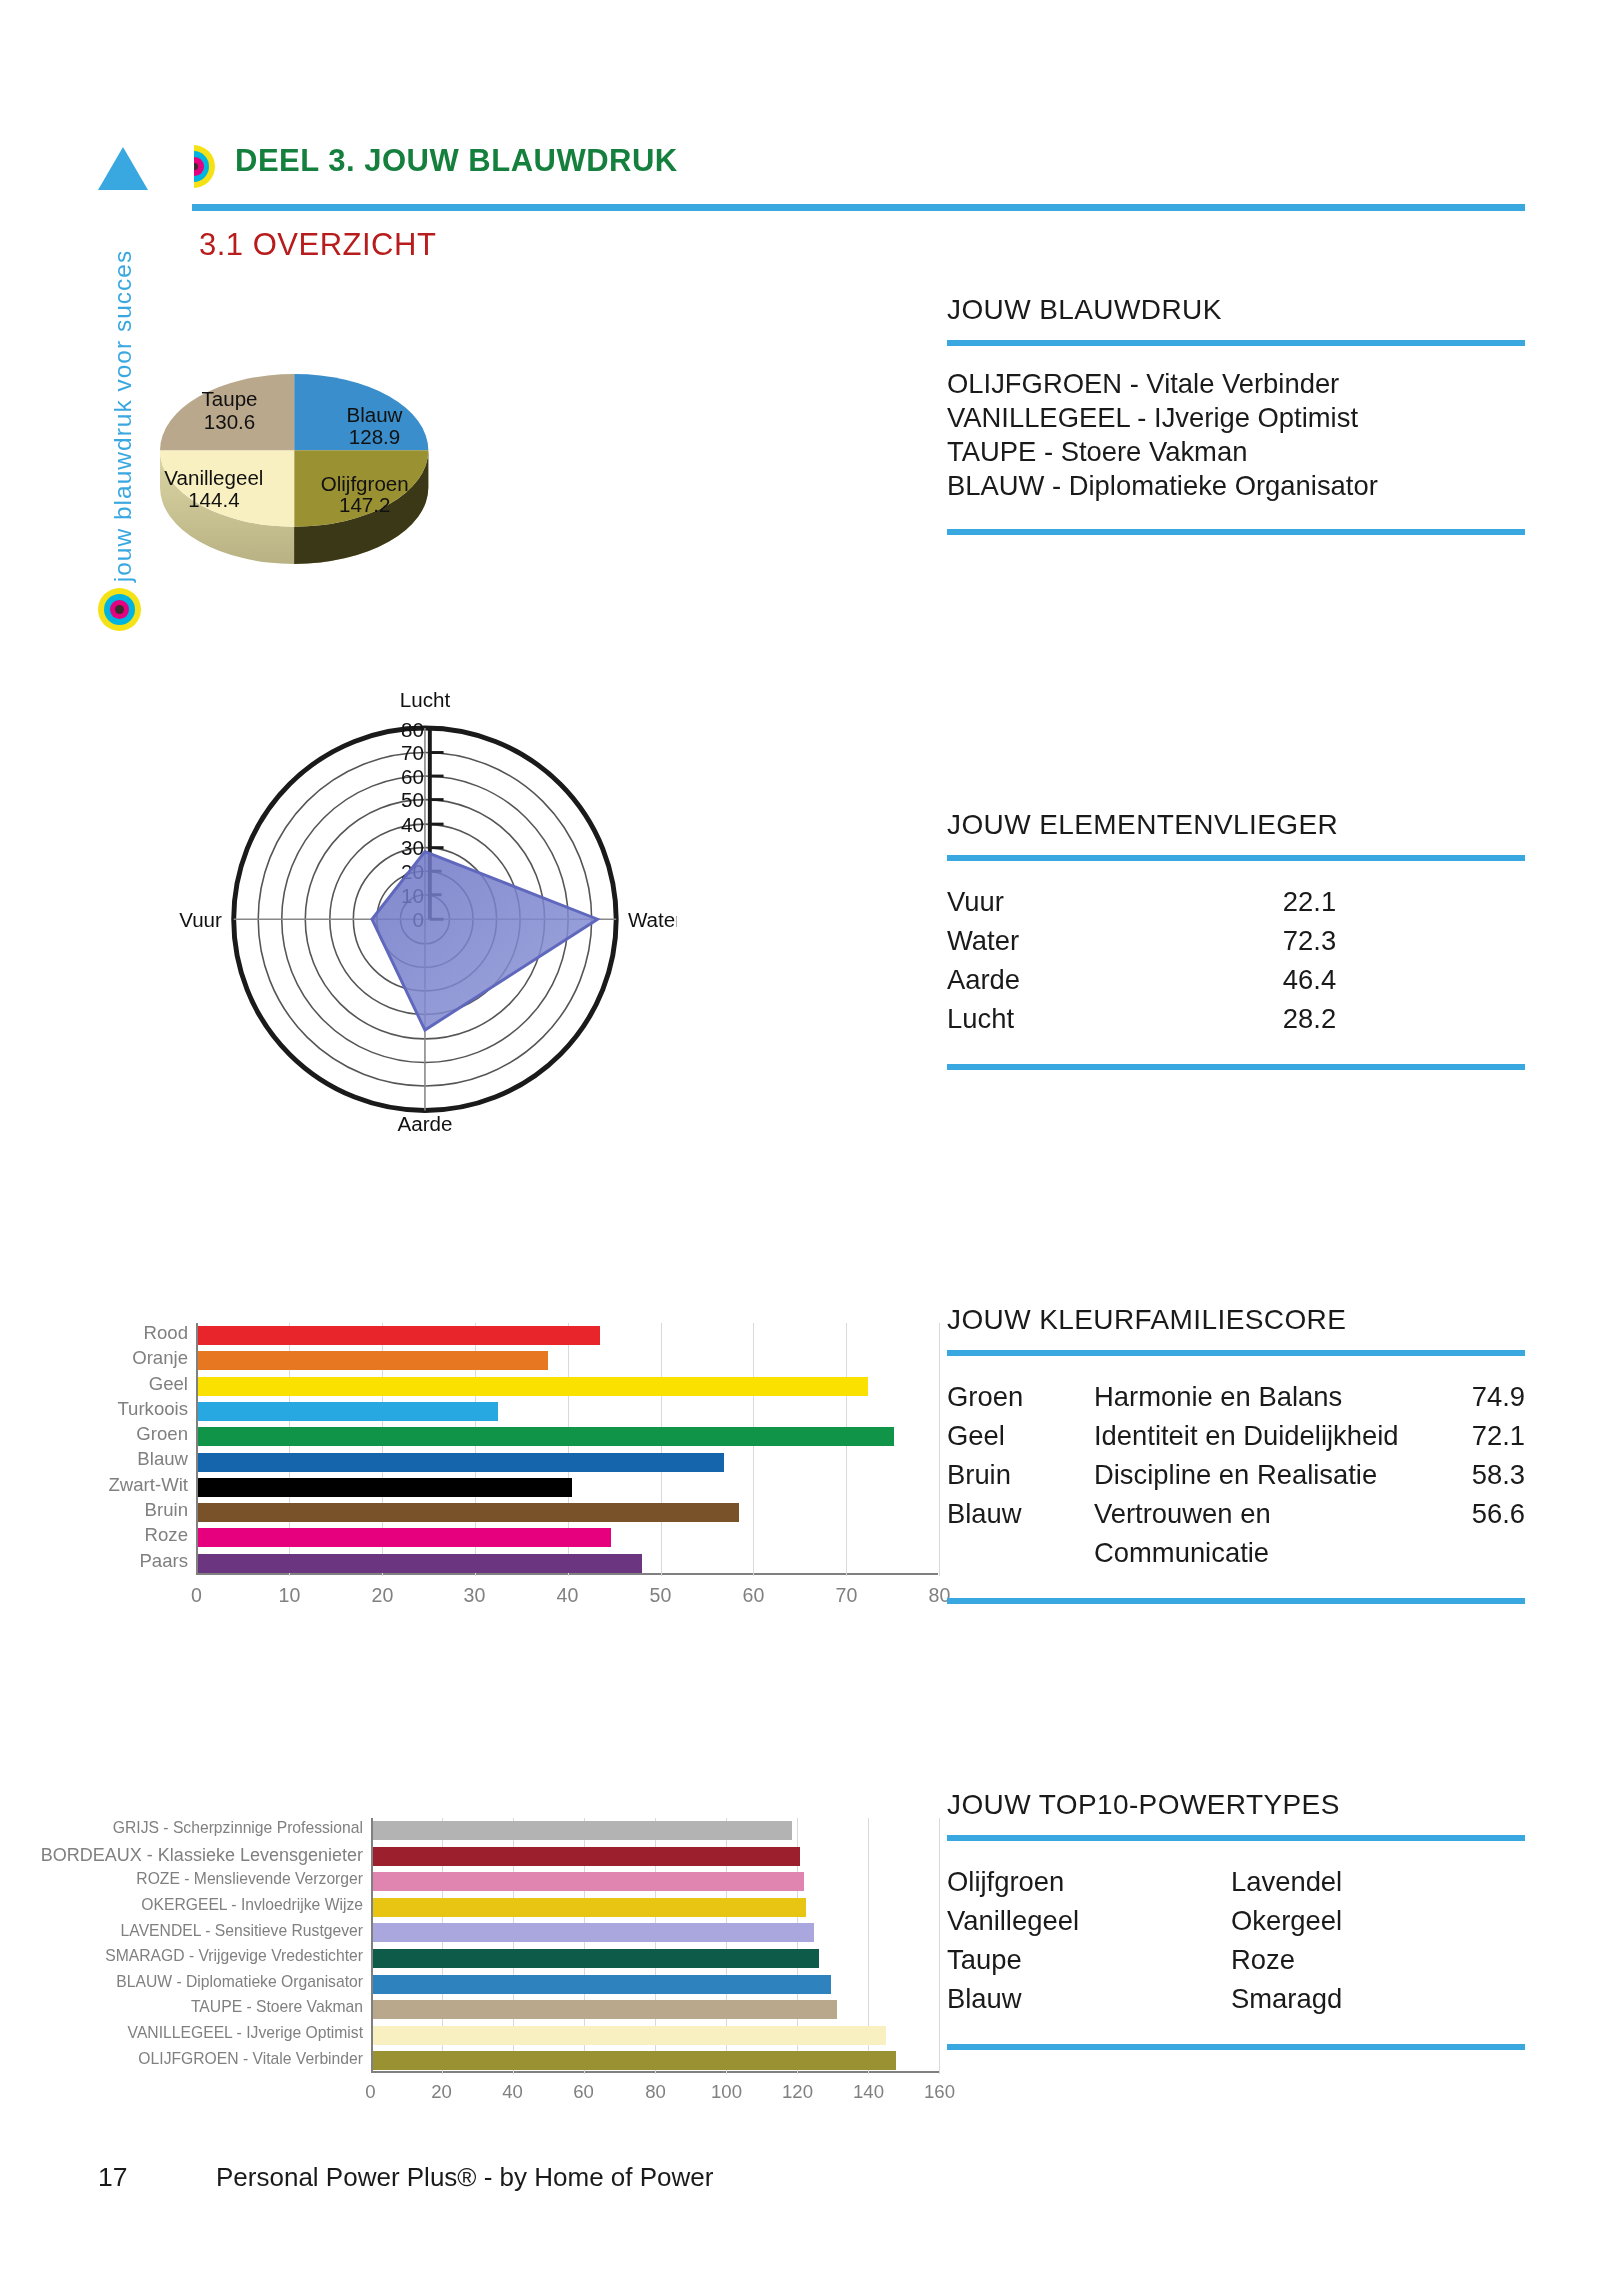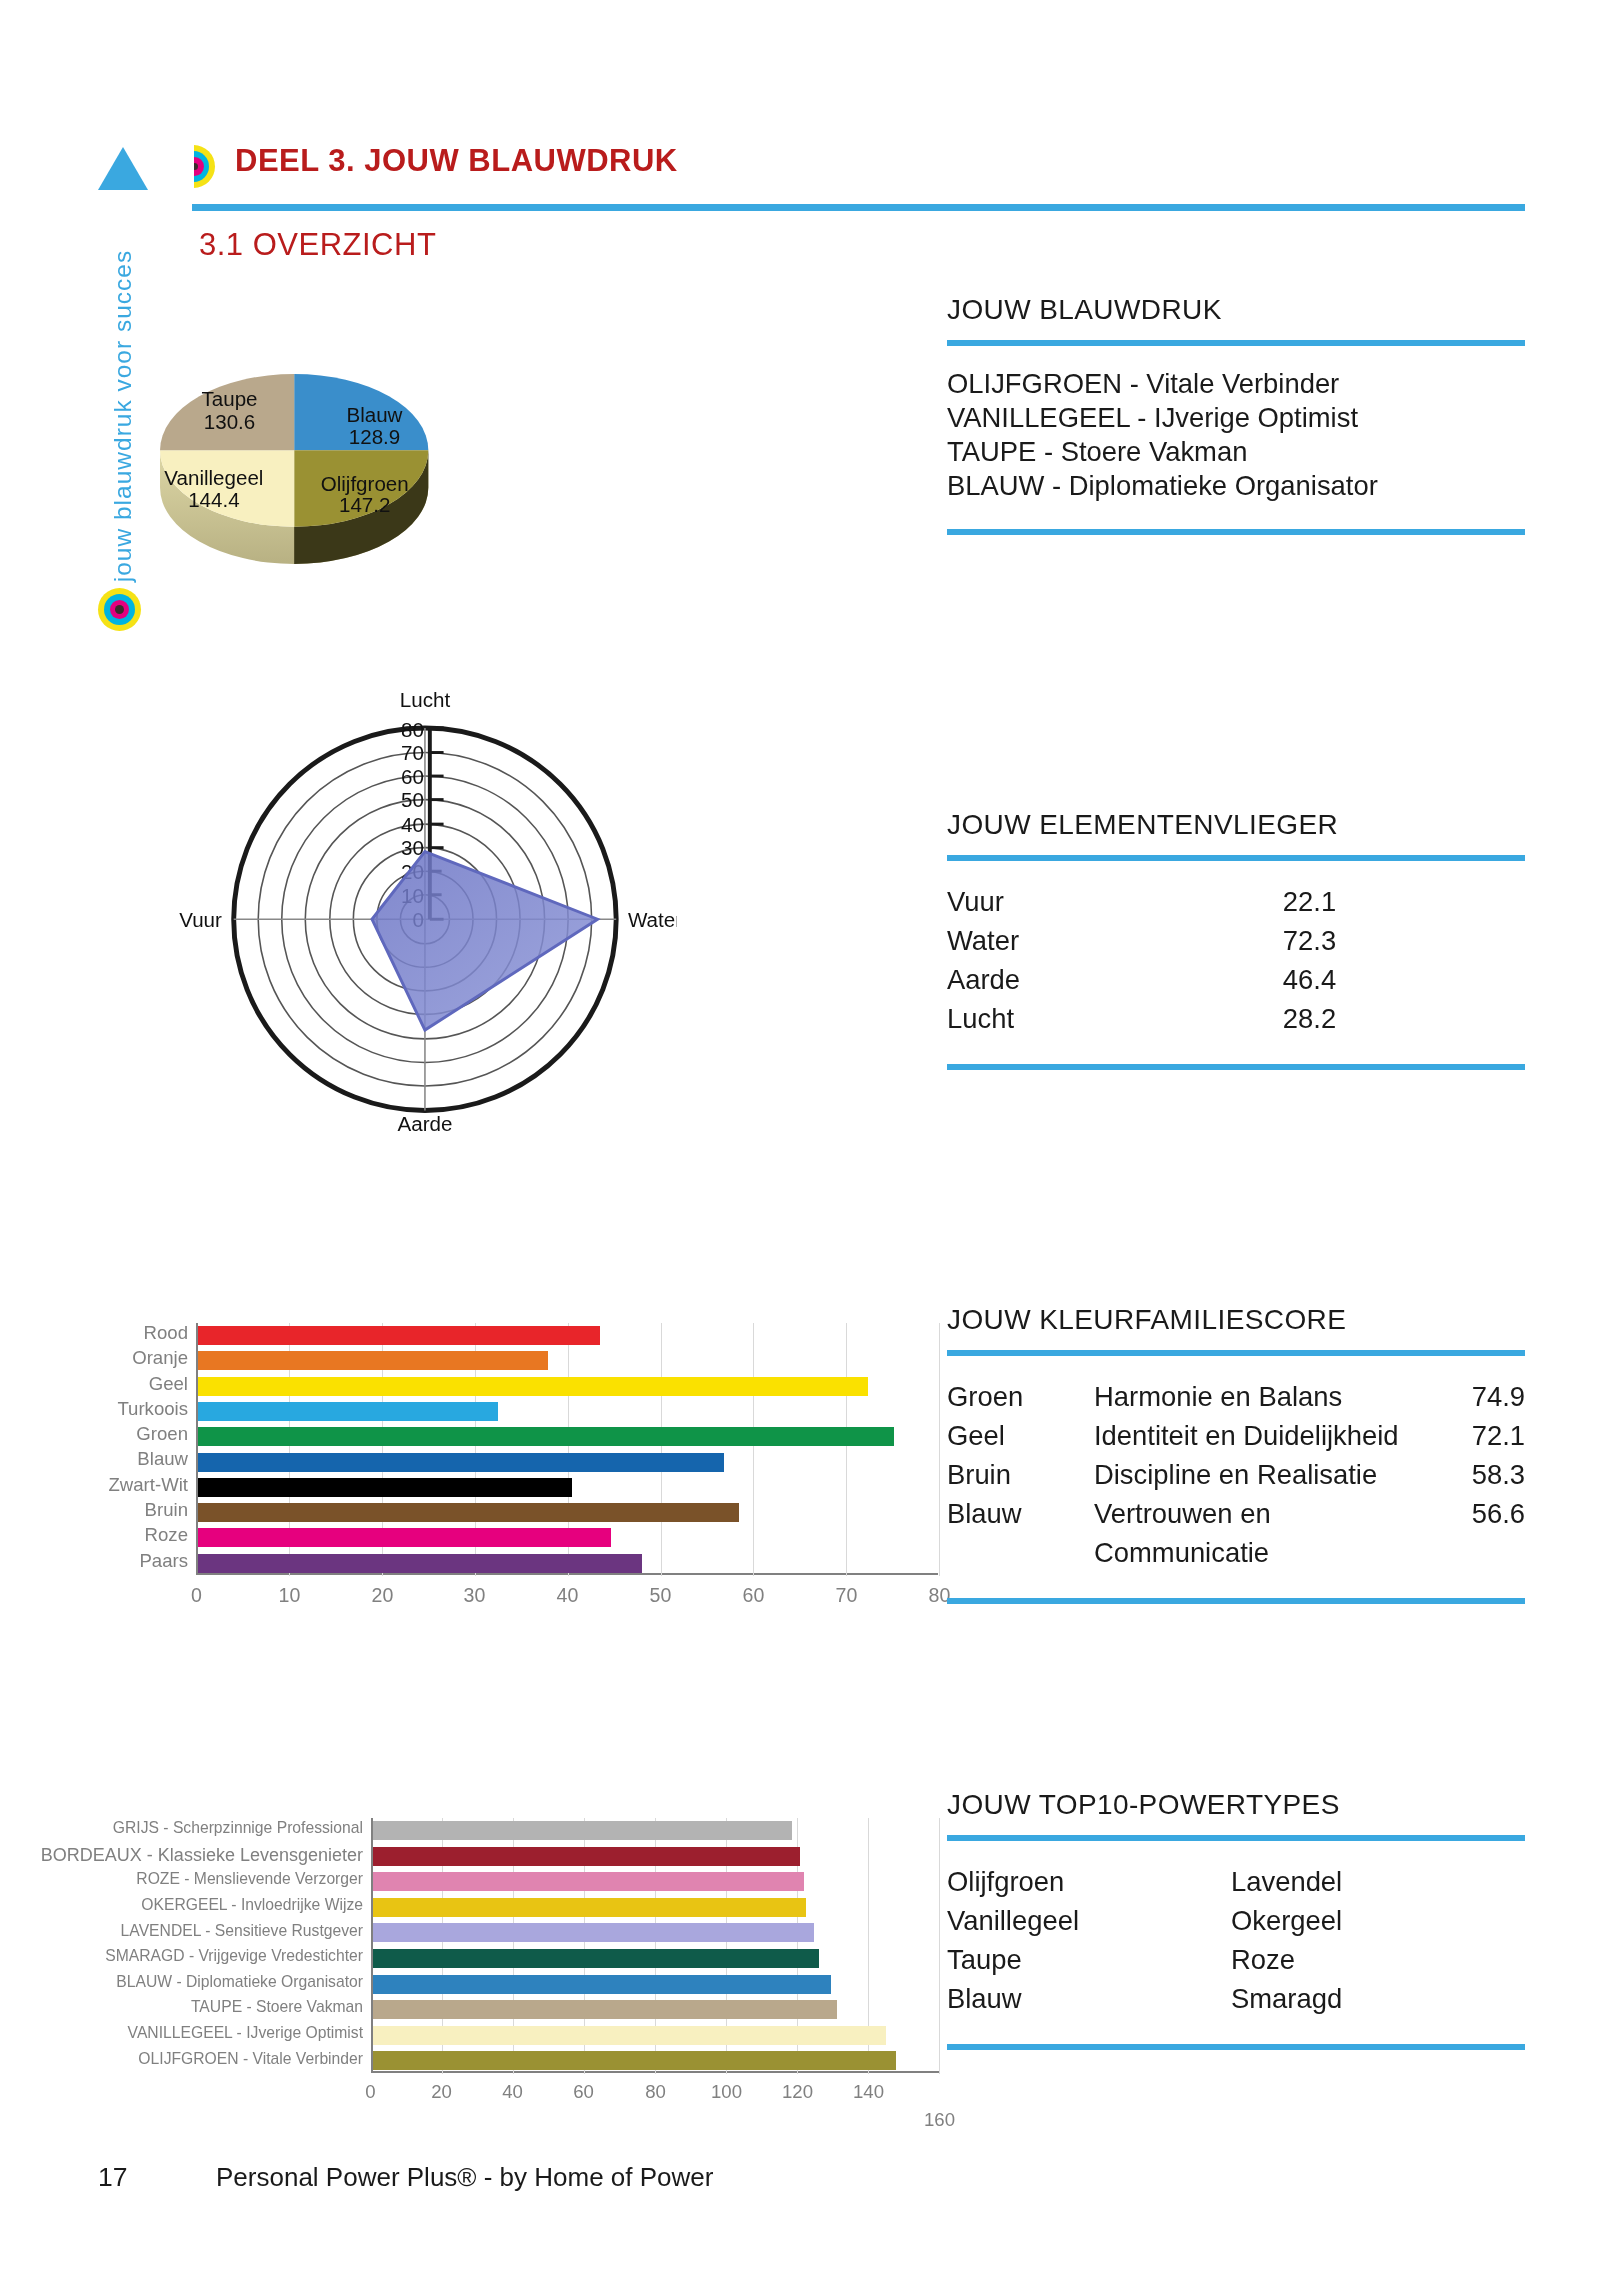--- a/index.html
+++ b/index.html
@@ -7,21 +7,21 @@
   .page{position:absolute;inset:0;}
 
   
   .tri{position:absolute;left:98px;top:147px;width:0;height:0;border-left:25.5px solid transparent;border-right:25.5px solid transparent;border-bottom:43px solid #3aa8e0;}
   .halfdot{position:absolute;left:194px;top:145px;width:21.6px;height:43px;overflow:hidden;}
   .halfdot i{position:absolute;left:-21.6px;top:0;width:43px;height:43px;border-radius:50%;background:#f5e216;display:block;}
   .halfdot i::after{content:"";position:absolute;left:5.9px;top:5.9px;width:31px;height:31px;border-radius:50%;background:#00b4e0;}
   .halfdot i::before{content:"";position:absolute;left:11.8px;top:11.8px;width:19.6px;height:19.6px;border-radius:50%;background:#e4007f;z-index:2;}
   .halfdot u{position:absolute;left:-3.9px;top:17.6px;width:7.8px;height:7.8px;border-radius:50%;background:#3a2c2c;z-index:3;}
 
-  .page-title{position:absolute;left:235px;top:143px;font-size:31px;font-weight:bold;letter-spacing:0.5px;color:#b91c1c;white-space:nowrap;}
+  .page-title{position:absolute;left:235px;top:143px;font-size:31px;font-weight:bold;letter-spacing:0.5px;color:#15803d;white-space:nowrap;}
 
   .rule-top{position:absolute;left:192px;top:204px;width:1333px;height:6.9px;background:#3aa8e0;}
 
   .section-title{position:absolute;left:199px;top:227px;font-size:31px;letter-spacing:0.5px;color:#b91c1c;font-weight:300;}
 
   
   .vtab{position:absolute;left:94px;top:235px;width:45px;height:392px;}
   .vtab span{position:absolute;left:-157px;top:167px;width:372px;transform:rotate(-90deg);transform-origin:center;text-align:center;color:#3aa8e0;font-size:24.5px;letter-spacing:1px;font-weight:300;}
   .badge{position:absolute;left:98px;top:588px;width:43px;height:43px;border-radius:50%;background:#f5e216;}
   .badge::after{content:"";position:absolute;left:5.9px;top:5.9px;width:31px;height:31px;border-radius:50%;background:#00b4e0;}
@@ -252,21 +252,21 @@
       <div class="bar" style="position: absolute; left: 314px; top: 243px; height: 19px; width: 523px; background: rgb(154, 145, 51);"></div>
       <div class="cat" style="right: 529px; top: 242px; font-size: 15.7px; font-weight: 300;">OLIJFGROEN - Vitale Verbinder</div>
       <div class="tick" style="left: 282px; width: 59px; top: 273px; font-size: 18.6px; font-weight: 300;">0</div>
       <div class="tick" style="left: 353px; width: 59px; top: 273px; font-size: 18.6px; font-weight: 300;">20</div>
       <div class="tick" style="left: 424px; width: 59px; top: 273px; font-size: 18.6px; font-weight: 300;">40</div>
       <div class="tick" style="left: 495px; width: 59px; top: 273px; font-size: 18.6px; font-weight: 300;">60</div>
       <div class="tick" style="left: 567px; width: 59px; top: 273px; font-size: 18.6px; font-weight: 300;">80</div>
       <div class="tick" style="left: 638px; width: 59px; top: 273px; font-size: 18.6px; font-weight: 300;">100</div>
       <div class="tick" style="left: 709px; width: 59px; top: 273px; font-size: 18.6px; font-weight: 300;">120</div>
       <div class="tick" style="left: 780px; width: 59px; top: 273px; font-size: 18.6px; font-weight: 300;">140</div>
-      <div class="tick" style="left: 851px; width: 59px; top: 273px; font-size: 18.6px; font-weight: 300; margin-top: 28px;">160</div>
+      <div class="tick" style="left: 851px; width: 59px; top: 273px; font-size: 18.6px; font-weight: 300;">160</div>
     </div>
 
   <div class="panel" style="top:294px;">
     <h2>JOUW BLAUWDRUK</h2>
     <div class="bar"></div>
     <div class="body" id="blauwdruk-lines">
         <div class="line">OLIJFGROEN - Vitale Verbinder</div>
         <div class="line">VANILLEGEEL - IJverige Optimist</div>
         <div class="line">TAUPE - Stoere Vakman</div>
         <div class="line">BLAUW - Diplomatieke Organisator</div>

